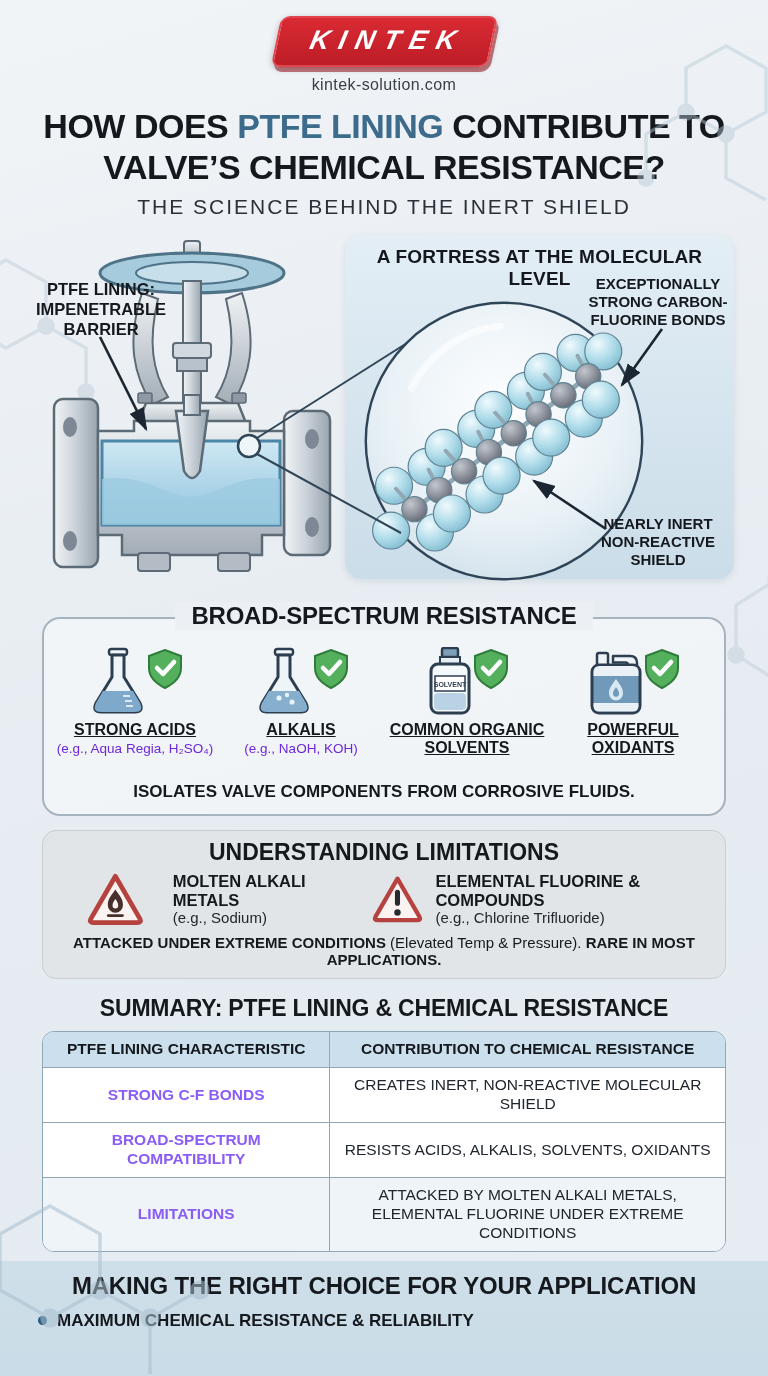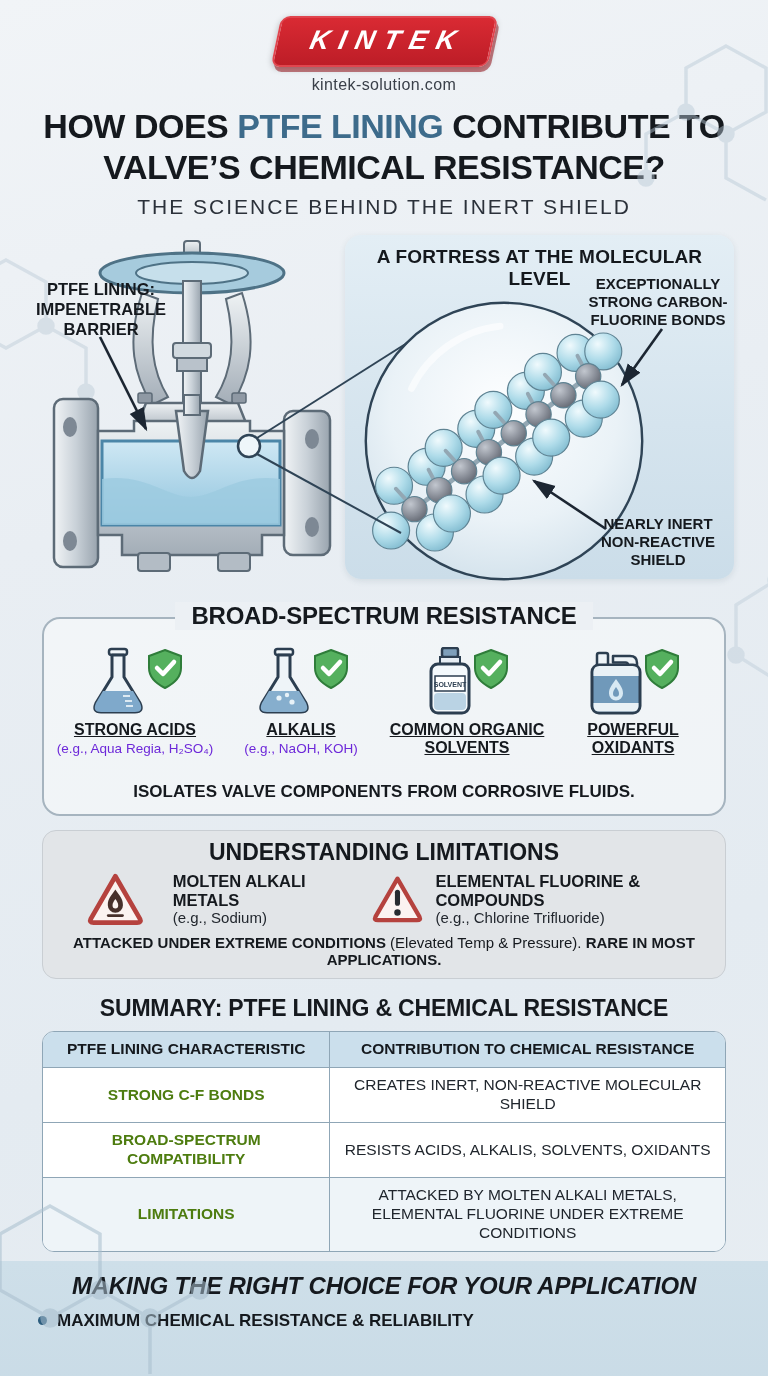--- a/index.html
+++ b/index.html
@@ -61,26 +61,26 @@
   .lim-note{text-align:center;font-size:15px;margin-top:8px;color:#15191e;}
   .lim-note b{font-weight:bold;}
   
   .sum-title{margin-top:16px;text-align:center;font-size:23px;font-weight:bold;letter-spacing:-.2px;color:#15191e;}
   .sum-table{margin:9px 42px 0;border:1.5px solid #8fa6b6;border-radius:12px;overflow:hidden;background:#fff;}
   .trow{display:grid;grid-template-columns:42% 58%;border-top:1.5px solid #8fa6b6;}
   .trow.head{border-top:none;background:#cbdfec;}
   .tcell{display:flex;align-items:center;justify-content:center;text-align:center;padding:8px 8px;line-height:1.22;}
   .tcell.right{border-left:1.5px solid #8fa6b6;}
   .trow.head .tcell{font-weight:bold;font-size:15.5px;color:#15191e;}
-  .tcell.cleft{font-weight:bold;font-size:15.5px;color:#4d7c0f;}
+  .tcell.cleft{font-weight:bold;font-size:15.5px;color:#8b5cf6;}
   .tcell.cright{font-size:15.5px;color:#20262d;}
   .trow.alt{background:#eef4f8;}
   
   .choice{margin-top:9px;background:linear-gradient(180deg,#cedfe9,#c5d8e4);padding:11px 38px 0;min-height:240px;}
-  .choice-title{text-align:center;font-size:24px;font-weight:bold;letter-spacing:-.2px;color:#15191e;font-style:italic;}
+  .choice-title{text-align:center;font-size:24px;font-weight:bold;letter-spacing:-.2px;color:#15191e;}
   .choice-body{display:flex;align-items:center;margin-top:6px;}
   .bullets{flex:1;}
   .bullet{display:flex;gap:10px;margin:4px 0;font-size:17px;line-height:1.3;color:#15191e;}
   .dot{width:9px;height:9px;border-radius:50%;background:#2c5d7e;margin-top:6px;flex:none;}
   .bullet .b{font-weight:bold;}
 </style>
 </head>
 <body>
 
 <svg class="decor" style="left:596px;top:38px;" width="180" height="170" viewBox="0 0 180 170">

